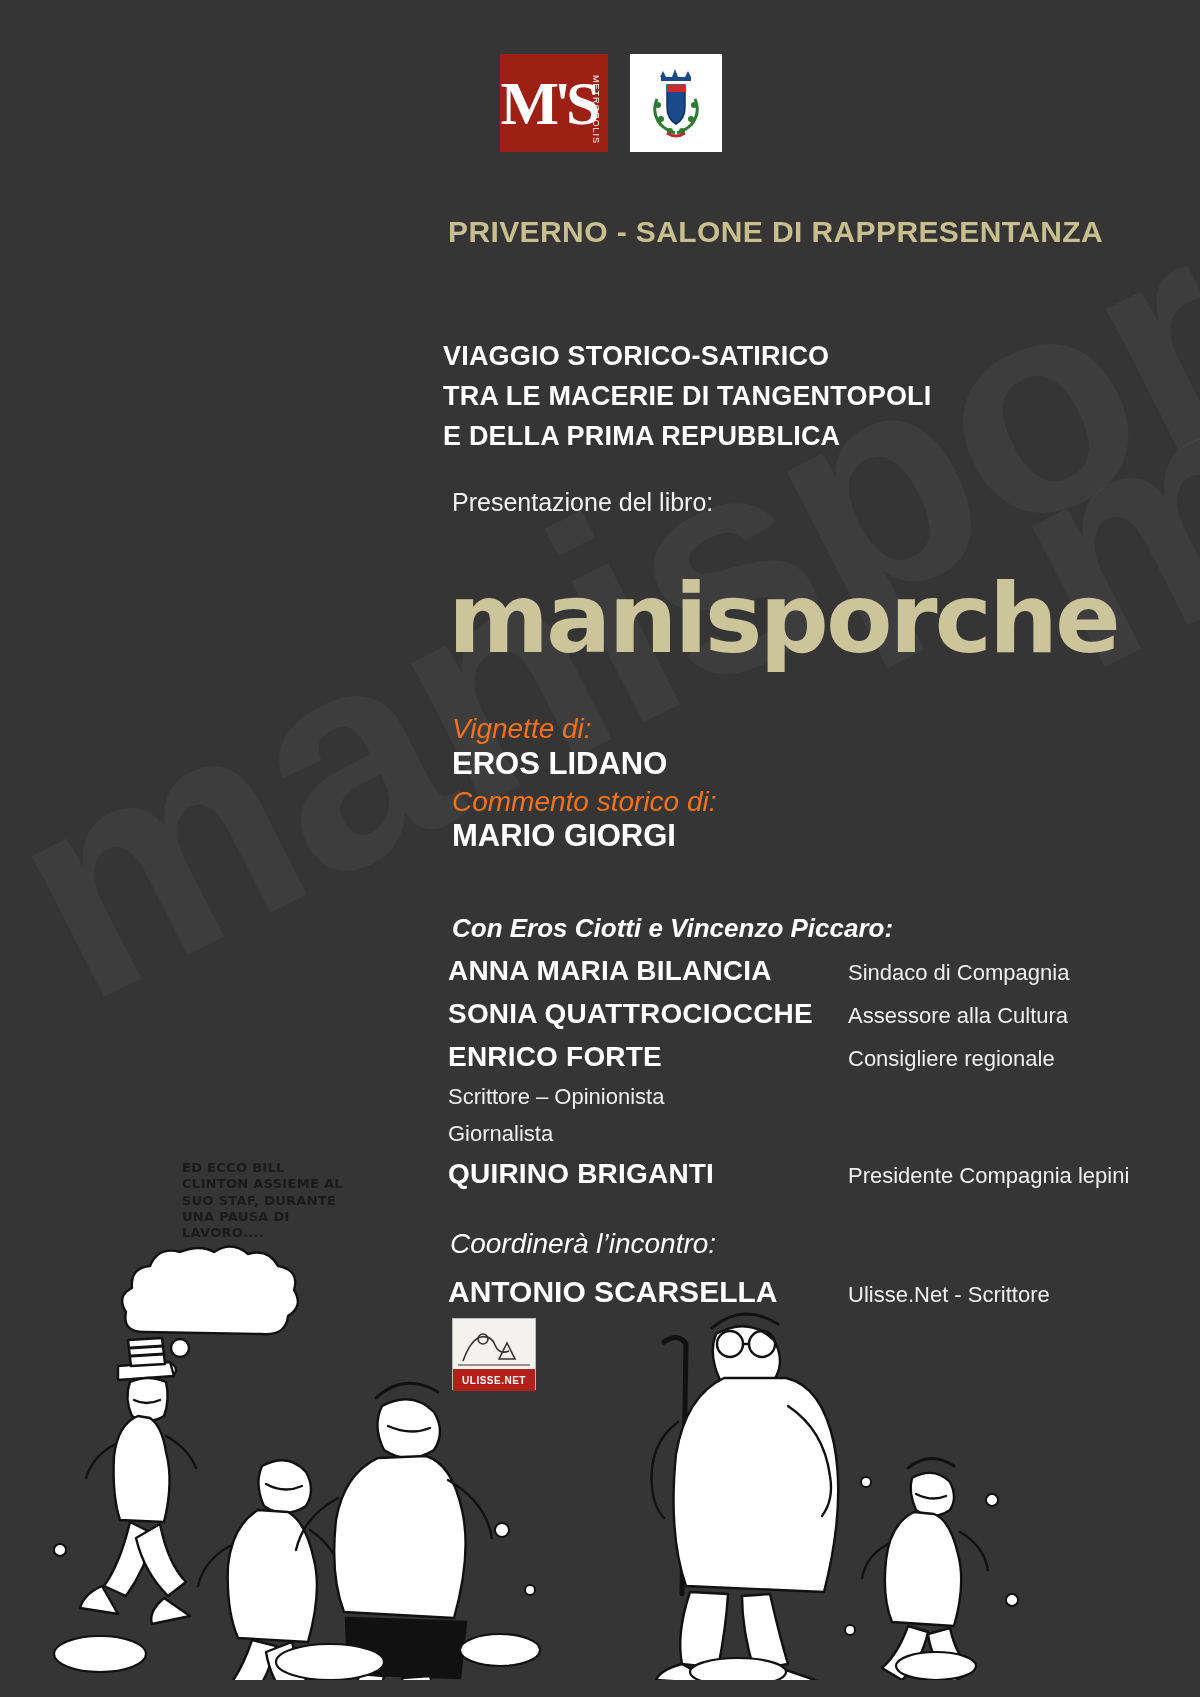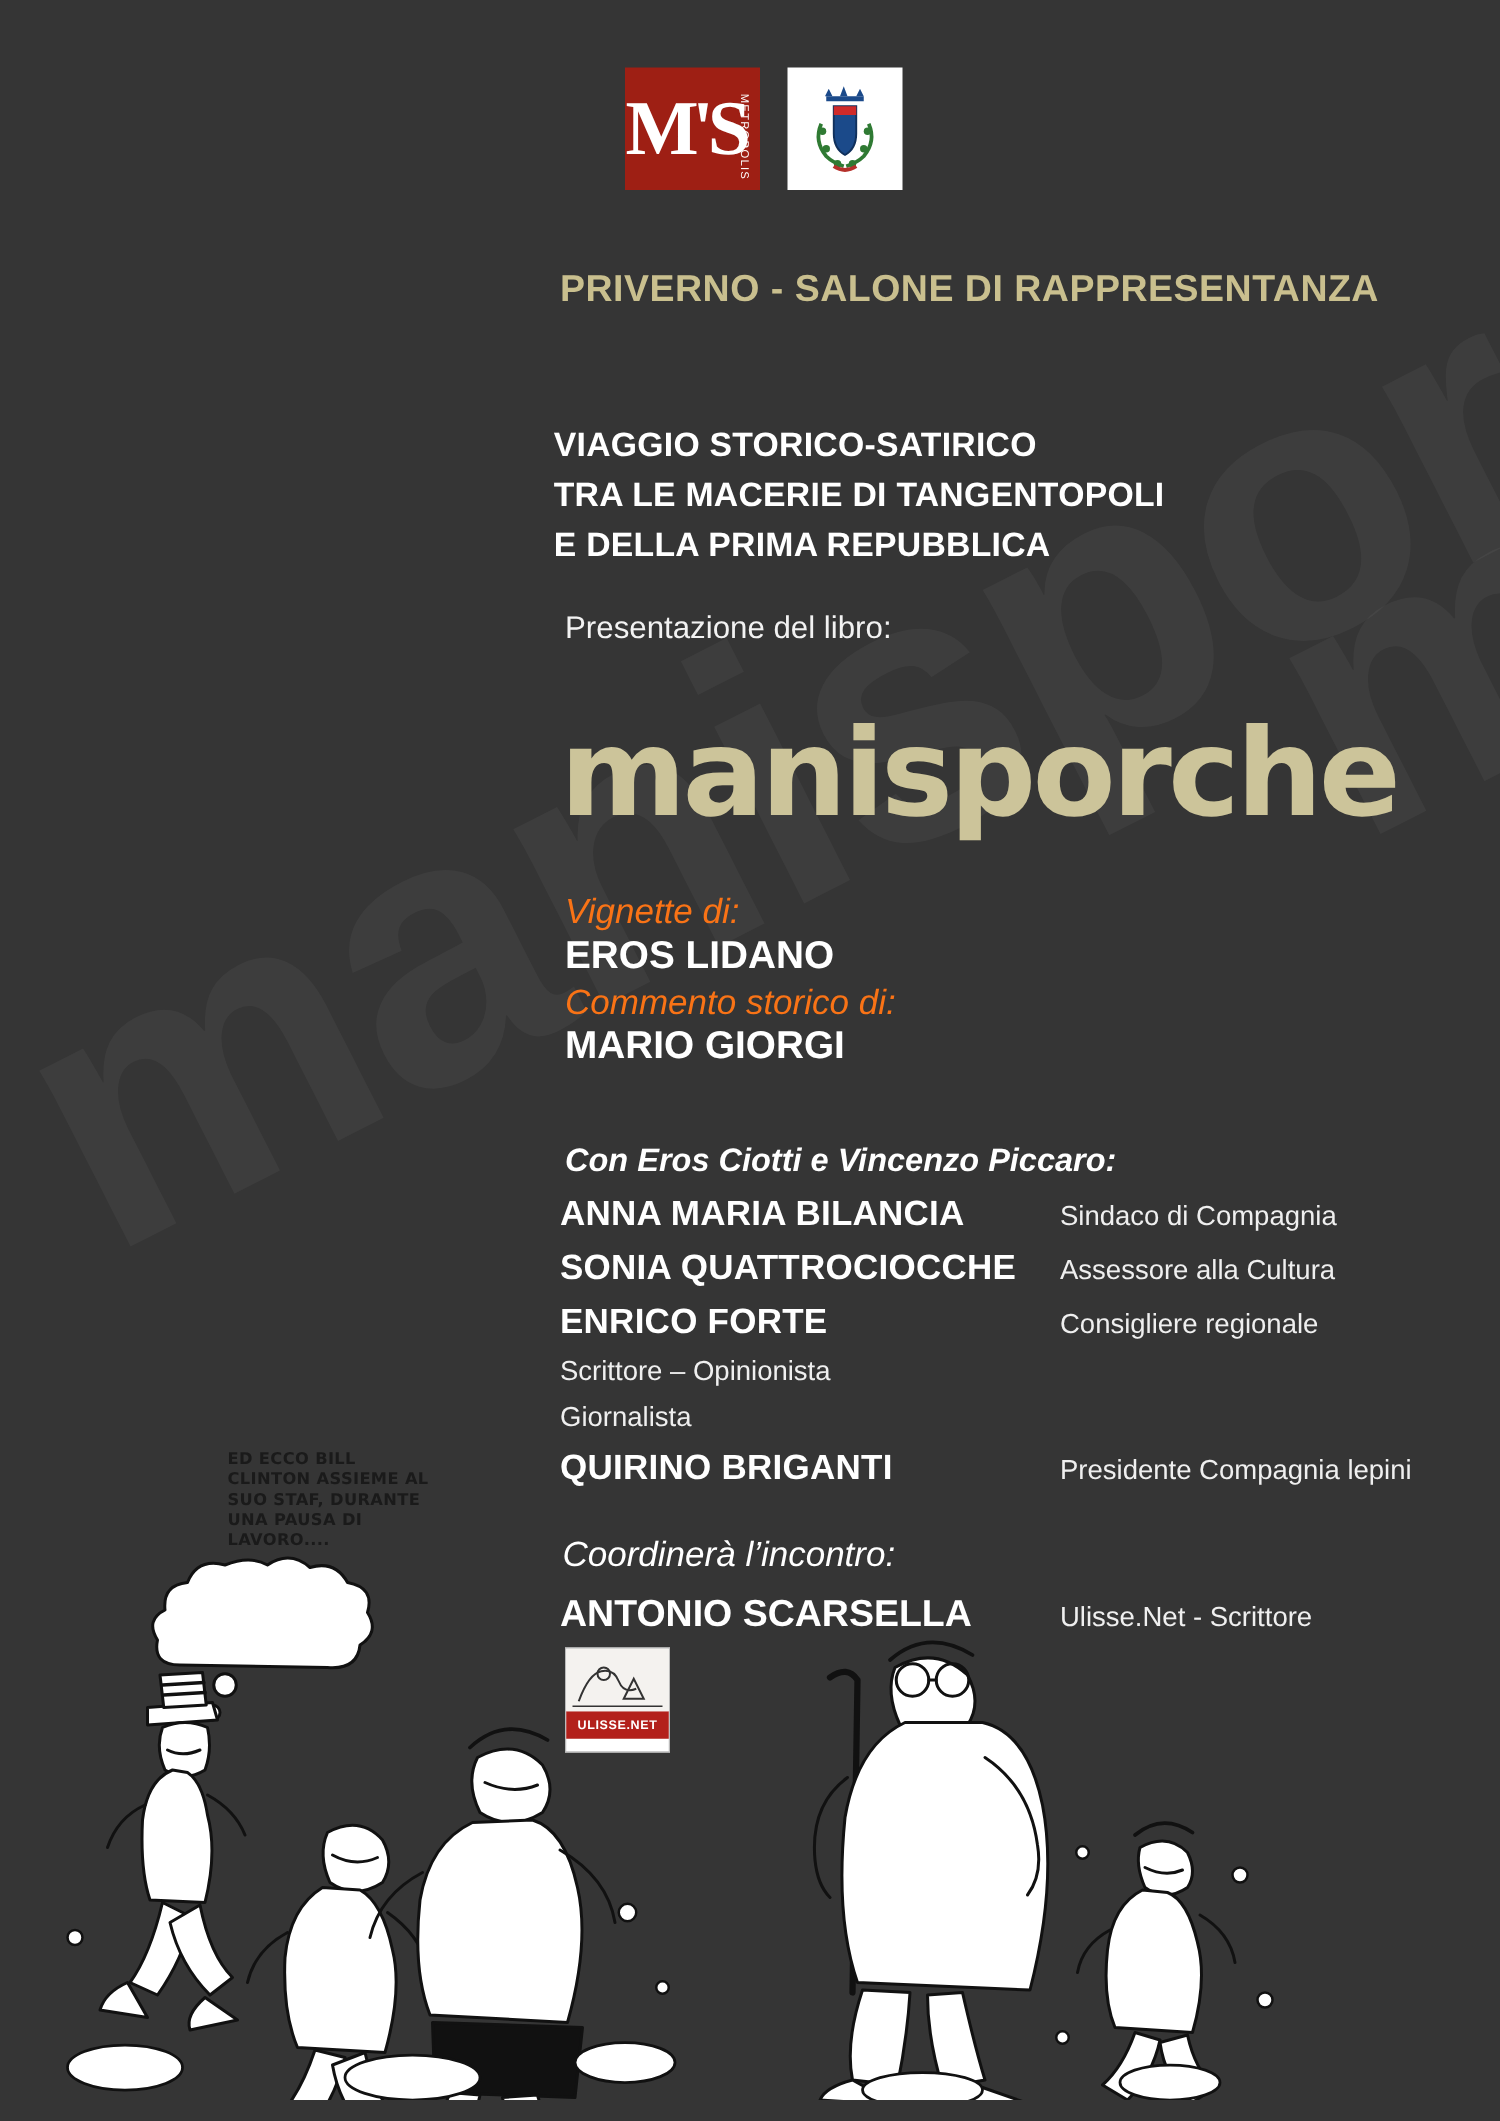--- a/index.html
+++ b/index.html
@@ -222,21 +222,21 @@
   .coord-row .prole {
     color: #efefef;
     font-size: 22px;
   }
   
   .ulisse {
     position: absolute;
     left: 452px;
     top: 1318px;
     width: 84px;
-    height: 84px;
+    height: 72px;
     background: #ffffff;
     border: 1px solid #bbb;
     z-index: 6;
   }
   .ulisse .u-art {
     height: 50px;
     background: #f3f1ee;
     position: relative;
     overflow: hidden;
   }

